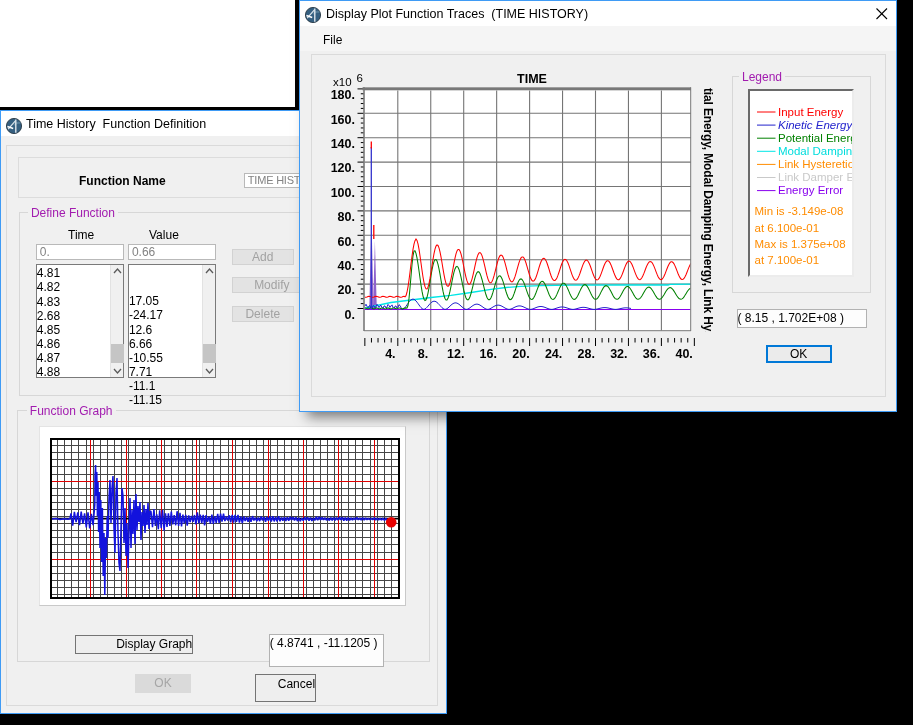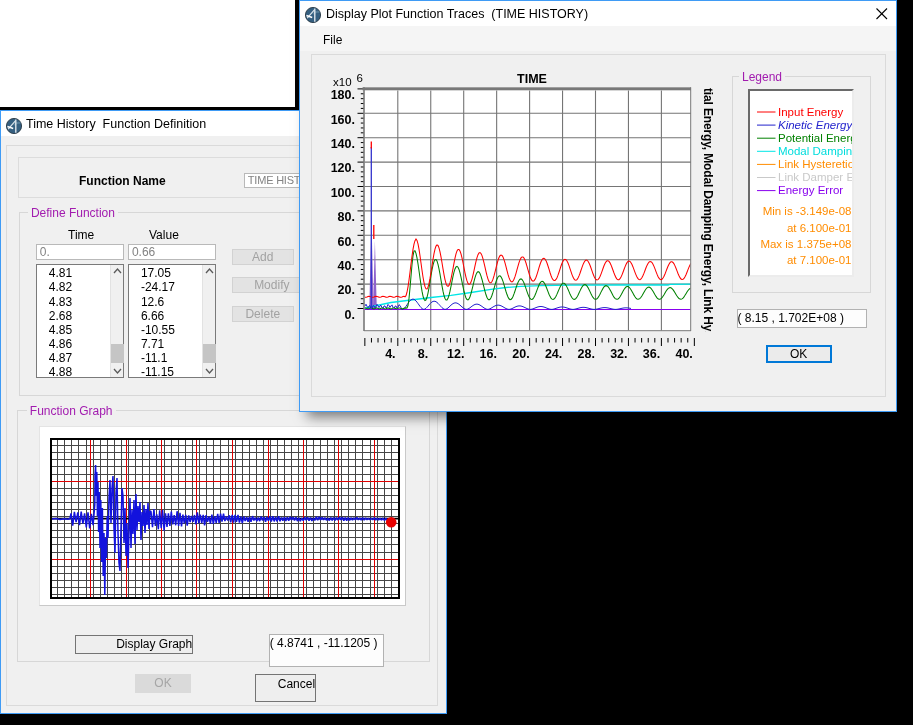--- a/index.html
+++ b/index.html
@@ -1,21 +1,21 @@
 <!DOCTYPE html>
 <html><head><meta charset="utf-8"><style>
 * { margin:0; padding:0; box-sizing:border-box; }
 body { width:913px; height:725px; background:#000; position:relative; overflow:hidden;
   font-family:"Liberation Sans",sans-serif; font-size:12px; color:#000; }
 .abs { position:absolute; }
 .gb { position:absolute; border:1px solid #d7d7d7; }
 .gb>span { position:absolute; top:-7px; background:#f0f0f0; padding:0 3px; color:#a21caf; }
 .inp { position:absolute; background:#fff; border:1px solid #b9b9b9; color:#838383; padding-left:3px; }
 .lb { position:absolute; background:#fff; border:1px solid #7a7a7a; }
-.lb .it { padding-left:12px; line-height:14.1px; }
+.lb .it { padding-left:0; line-height:14.1px; }
 .sb { position:absolute; right:0; top:0; bottom:0; width:13px; background:#f0f0f0; border-left:1px solid #e2e2e2;}
 .dbtn { position:absolute; background:#e3e3e3; border:1px solid #d2d2d2; color:#a2a2a2; text-align:center; }
 .btn { position:absolute; background:#eeeeee; border:1px solid #747474; color:#000; text-align:right; }
 .ro { position:absolute; background:#fdfdfd; border:1px solid #b2b2b2; text-align:left; white-space:nowrap; }
 </style></head>
 <body>
 
 <div class="abs" style="left:0;top:0;width:295px;height:107px;background:#fff;"></div>
 
 <div class="abs" style="left:0;top:110px;width:447px;height:604px;background:#f0f0f0;border:1px solid #3f9bf5;">
@@ -59,21 +59,21 @@
       <svg class="abs" style="left:2px;top:3px;" width="9" height="6">
           <path d="M1 5 L4.5 1 L8 5" fill="none" stroke="#5a5a5a" stroke-width="1.3"></path>
         </svg>
       <div class="abs" style="left:0;top:79px;width:13px;height:19px;background:#c5c5c5;"></div>
       <svg class="abs" style="left:2px;bottom:3px;" width="9" height="6">
           <path d="M1 1 L4.5 5 L8 1" fill="none" stroke="#5a5a5a" stroke-width="1.3"></path>
         </svg>
     </div>
   </div>
   <div class="lb" style="left:126.9px;top:153.4px;width:88px;height:113.4px;">
-    <div style="padding-top:1px;">
+    <div style="padding-top:1px;margin-top:28px;">
       <div class="it">17.05</div>
         <div class="it">-24.17</div>
         <div class="it">12.6</div>
         <div class="it">6.66</div>
       <div class="it">-10.55</div>
         <div class="it">7.71</div>
         <div class="it">-11.1</div>
         <div class="it">-11.15</div>
     </div>
     <div class="sb">
@@ -405,18 +405,18 @@
       </svg>
       <div style="margin-left:28px;line-height:13.1px;font-size:11.5px;">
         <div style="color:#fe0000;">Input Energy</div>
         <div style="color:#2222cc;font-style:italic;">Kinetic Energy</div>
         <div style="color:#008000;">Potential Energy</div>
         <div style="color:#00dddd;">Modal Damping</div>
         <div style="color:#ff8c00;">Link Hysteretic</div>
         <div style="color:#c9c9c9;">Link Damper En</div>
         <div style="color:#8800ee;">Energy Error</div>
       </div>
-      <div style="margin-left:4.5px;margin-top:6px;line-height:16.3px;font-size:11.5px;color:#ff8c00;text-align:right;">Min is -3.149e-08<br>at 6.100e-01<br>Max is 1.375e+08<br>at 7.100e-01</div>
+      <div style="margin-left:4.5px;margin-top:6px;line-height:16.3px;font-size:11.5px;color:#ff8c00;">Min is -3.149e-08<br>at 6.100e-01<br>Max is 1.375e+08<br>at 7.100e-01</div>
     </div>
   </div>
   <div class="ro" style="left:436.5px;top:308px;width:130.5px;height:19px;line-height:17px;">( 8.15 , 1.702E+08 )</div>
   <div class="abs" style="left:465.5px;top:343.8px;width:66.2px;height:18.4px;background:#ebebeb;border:2px solid #0078d7;text-align:center;line-height:14px;">OK</div>
 </div>
 
 </body></html>

